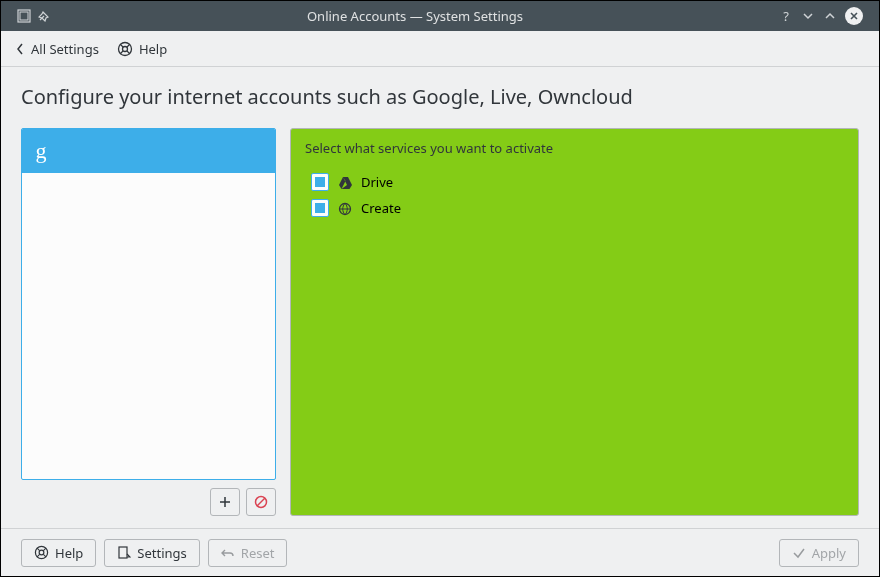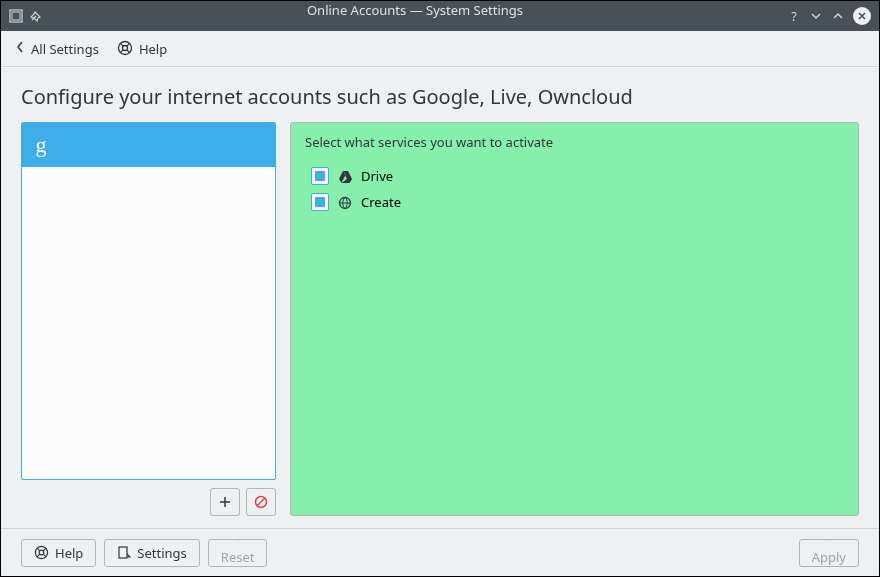--- a/index.html
+++ b/index.html
@@ -17,21 +17,22 @@
     background: #eff0f1;
     border: 1px solid #000;
     display: flex;
     flex-direction: column;
   }
   .titlebar {
     height: 30px;
     background: #465158;
     color: #eff0f1;
     display: flex;
-    padding: 0 8px;
+    align-items: center;
+    padding: 0 16px;
     flex-shrink: 0;
     gap: 36px;
   }
   .titlebar-left { display: flex; gap: 6px; align-items: center; }
   .titlebar-title { flex: 1; text-align: center; font-size: 13px; color: #dfe1e2; }
   .titlebar-right { display: flex; gap: 8px; align-items: center; }
   .titlebar-icon { width: 14px; height: 14px; display:inline-flex; align-items:center; justify-content:center;}
   .close-btn {
     width: 18px; height: 18px; border-radius: 50%;
     background: #eff0f1; display:flex;align-items:center;justify-content:center;
@@ -39,33 +40,33 @@
   .toolbar {
     height: 36px;
     display: flex;
     align-items: center;
     padding: 0 14px;
     gap: 18px;
     border-bottom: 1px solid #d0d2d4;
     background: #eff0f1;
     flex-shrink:0;
   }
-  .toolbar-item { display:flex; gap:6px; color:#31363b; cursor:pointer;}
+  .toolbar-item { display:flex; align-items:center; gap:6px; color:#31363b; cursor:pointer;}
   .content {
     flex: 1;
     padding: 16px 20px 12px 20px;
     display: flex;
     flex-direction: column;
     overflow:hidden;
   }
   .heading {
     font-size: 20px;
     font-weight: 400;
     color: #31363b;
-    margin-bottom: 12px;
+    margin-bottom: 18px;
   }
   .panes {
     flex:1;
     display:flex;
     gap: 14px;
     min-height:0;
   }
   .left-pane {
     width: 255px;
     display:flex;
@@ -106,21 +107,21 @@
     border:1px solid #b3b6b9;
     background:#eff0f1;
     border-radius:3px;
     display:flex;align-items:center;justify-content:center;
     cursor:pointer;
   }
   .right-pane {
     flex:1;
     border:1px solid #b3b6b9;
     border-radius:3px;
-    background:#86efac;
+    background:#84cc16;
     padding: 10px 14px;
   }
   .services-heading { font-size:13px; color:#31363b; margin-bottom:12px;}
   .service-row {
     display:flex; align-items:flex-end; gap:8px; padding:4px 6px;
   }
   .checkbox {
     width:18px;height:18px;
     border:1px solid #3daee9;
     background:#fcfcfc;
@@ -143,21 +144,21 @@
   .btn {
     height:28px;
     padding: 0 12px;
     border:1px solid #b3b6b9;
     background:#eff0f1;
     border-radius:3px;
     display:flex;align-items:center;gap:6px;
     font-size:13px;color:#31363b;
     cursor:pointer;
   }
-  .btn.disabled { color:#a2a5a8; cursor:default;flex-direction:column;}
+  .btn.disabled { color:#a2a5a8; cursor:default;}
   .btn.disabled svg { opacity:0.45; }
   .spacer { flex:1; }
 </style>
 </head>
 <body>
 
 <div class="window">
 
   <div class="titlebar">
     <div class="titlebar-left">

